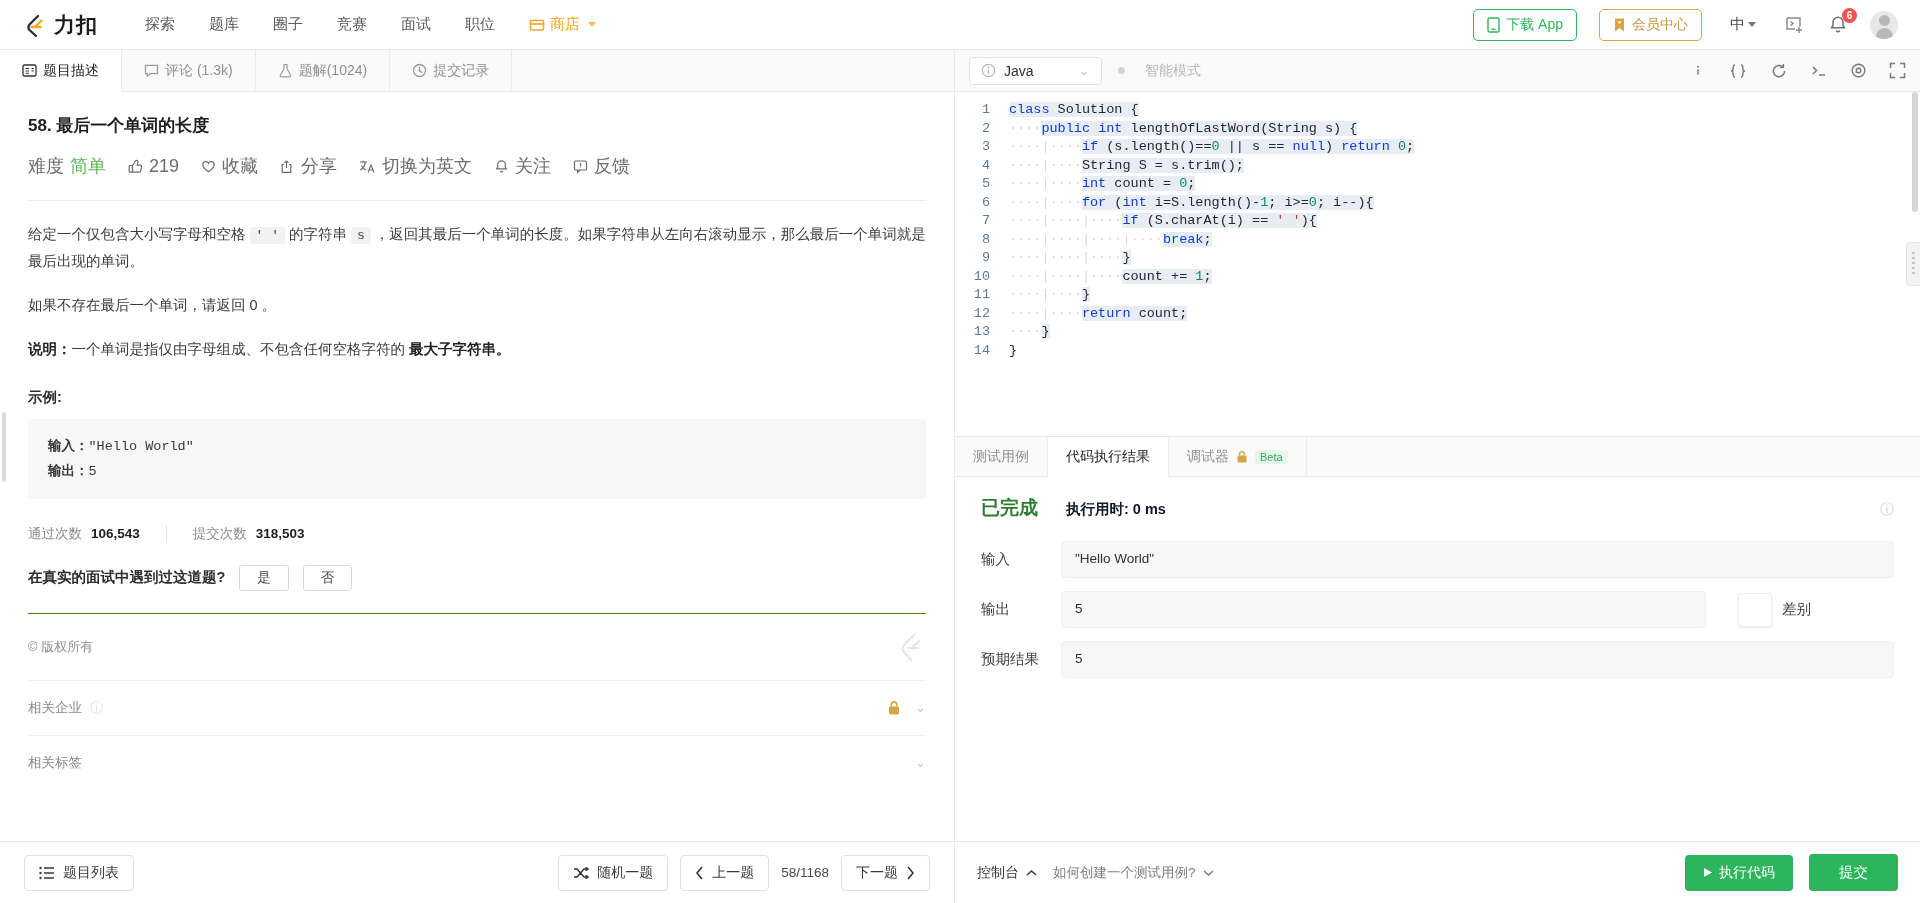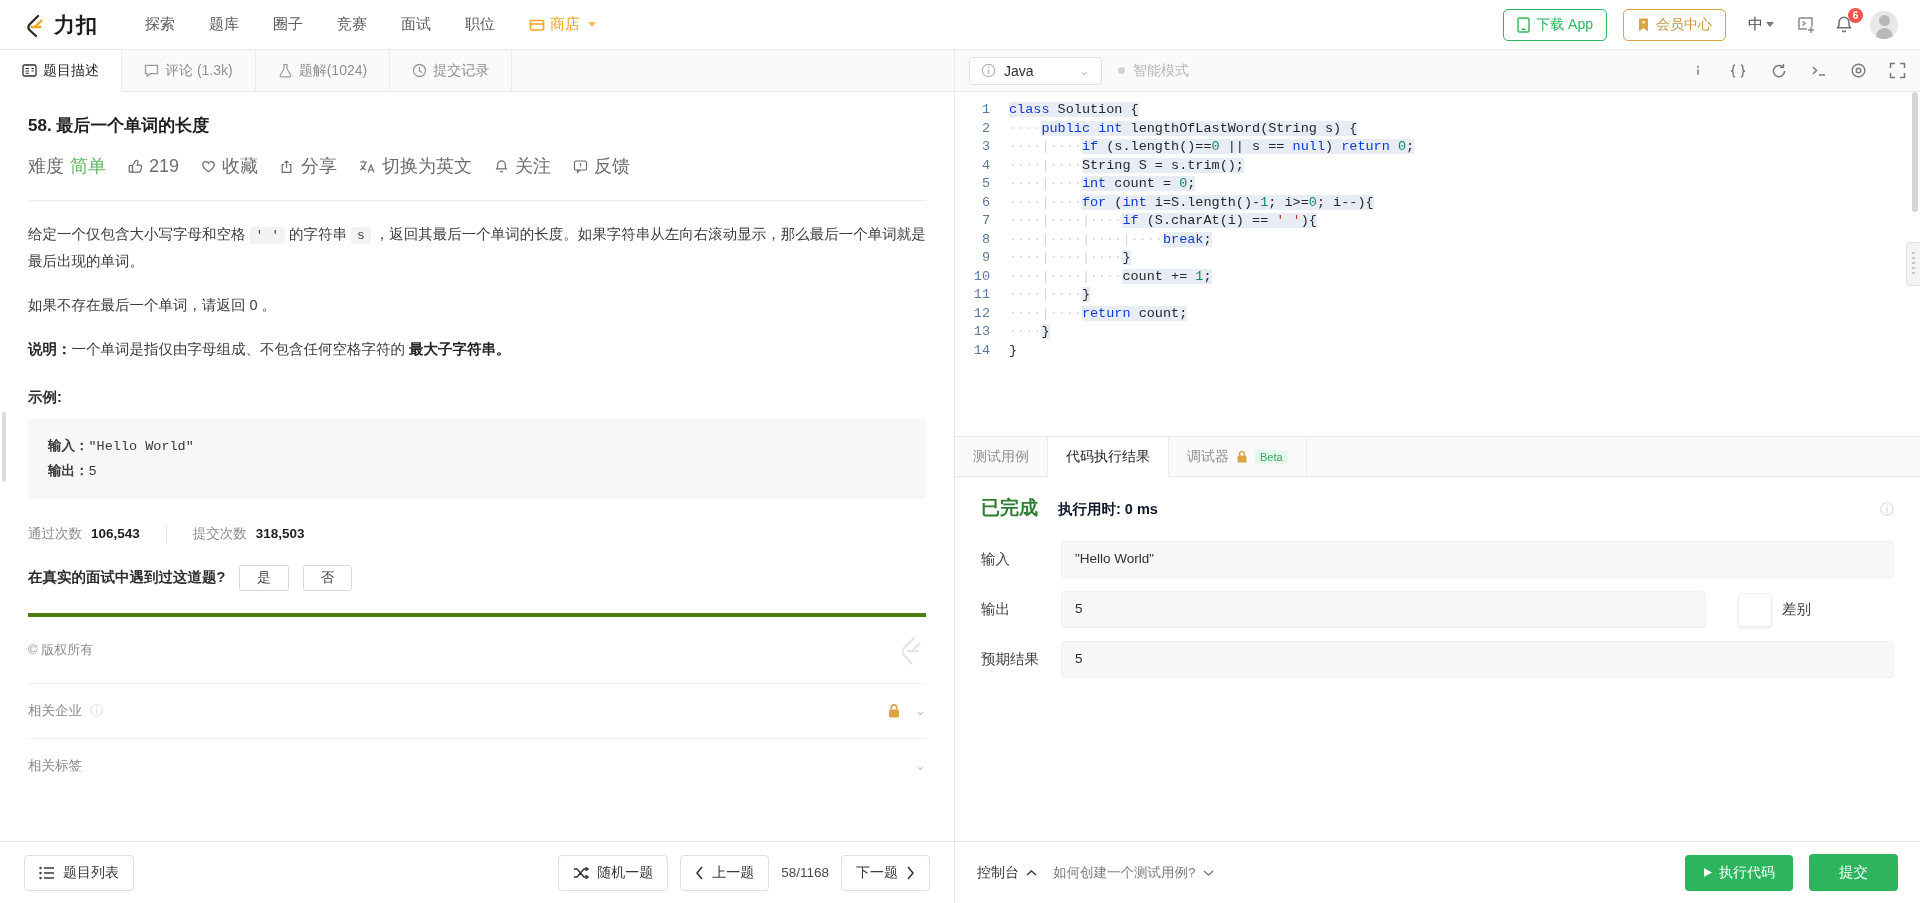--- a/index.html
+++ b/index.html
@@ -23,21 +23,21 @@
   .nav-item {
     font-size: 15px; color: #5b5b5b; padding: 0 17px; cursor: pointer;
     display: flex; align-items: center; gap: 5px; white-space: nowrap;
   }
   .nav-item.shop { color: #f5a623; }
   .caret-down {
     width: 0; height: 0; border-left: 4px solid transparent;
     border-right: 4px solid transparent; border-top: 5px solid currentColor;
     display: inline-block; margin-left: 3px; opacity: .75;
   }
-  .header-right { margin-left: auto; display: flex; align-items: center; gap: 16px; padding-left: 32px; }
+  .header-right { margin-left: auto; display: flex; align-items: center; gap: 22px; padding-left: 32px; }
   .btn-outline {
     border: 1px solid #2db55d; color: #2db55d; background: #fff;
     border-radius: 5px; padding: 6px 13px; font-size: 14px; cursor: pointer;
     display: flex; align-items: center; gap: 6px; white-space: nowrap;
   }
   .btn-outline.gold { border-color: #d9a441; color: #c79541; }
   .lang-sel { font-size: 15px; color: #4a4a4a; display: flex; align-items: center; cursor: pointer; padding: 0 6px;}
   .hicon { color: #8c8c8c; cursor: pointer; display: flex; align-items: center; position: relative; }
   .badge {
     position: absolute; top: -7px; right: -9px; background: #f5544c; color: #fff;
@@ -82,21 +82,21 @@
     line-height: 1.75; color: #3a3a3a; white-space: pre; min-height: 78px;
   }
   .ex-box .lbl { font-family: "Liberation Sans", sans-serif; font-weight: 700; }
   .stats { display: flex; align-items: center; gap: 0; margin: 26px 0 0; font-size: 13.5px; }
   .stat { display: flex; align-items: center; gap: 9px; padding-right: 26px; }
   .stat + .stat { border-left: 1px solid #e3e3e3; padding-left: 26px; }
   .stat .k { color: #8c8c8c; }
   .stat .v { color: #1f1f1f; font-weight: 700; }
   .ask { display: flex; align-items: center; gap: 14px; margin: 22px 0 0; font-size: 14.5px; font-weight:700; color:#2e2e2e;}
   .yn { border: 1px solid #d9d9d9; background:#fff; border-radius: 3px; padding: 3px 17px; font-size: 13.5px; color: #444; cursor: pointer; font-weight: 400;}
-  .copyright { margin-top: 22px; padding: 16px 0; font-size: 13px; color: #8f8f8f; border-top: 4px solid #4d7c0f; display:flex; align-items:center; justify-content: space-between;}
+  .copyright { margin-top: 22px; padding: 16px 0; font-size: 13px; color: #8f8f8f; border-top: 1px solid #4d7c0f; display:flex; align-items:center; justify-content: space-between;}
   .accordion { border-top: 1px solid #efefef; padding: 18px 0; display: flex; align-items: center; font-size: 13.5px; color: #8a8a8a; cursor: pointer;}
   .accordion .right { margin-left: auto; display: flex; align-items: center; gap: 14px;}
   .chev { color:#c2c2c2; font-size: 13px;}
 
   
   .bottombar-left {
     height: 62px; flex: 0 0 62px; border-top: 1px solid #e8e8e8; background: #fff;
     display: flex; align-items: center; padding: 0 24px; gap: 14px;
   }
   .bb-btn {
@@ -109,21 +109,21 @@
   
   .editor-top {
     height: 42px; flex: 0 0 42px; background: #fafafa; border-bottom: 1px solid #e8e8e8;
     display: flex; align-items: center; padding: 0 14px; gap: 16px;
   }
   .lang-box {
     display: flex; align-items: center; gap: 8px; border: 1px solid #e2e2e2; background:#fff;
     border-radius: 4px; padding: 5px 11px; font-size: 14px; color: #2f2f2f; cursor: pointer; min-width: 133px;
   }
   .lang-box .chev { margin-left: auto; }
-  .smart { display: flex; align-items: center; gap: 8px; font-size: 14px; color: #b9b9b9; cursor: pointer;}
+  .smart { display: flex; align-items: center; gap: 20px; font-size: 14px; color: #b9b9b9; cursor: pointer;}
   .dot { width: 7px; height: 7px; border-radius: 50%; background: #d2d2d2; }
   .editor-tools { margin-left: auto; display: flex; align-items: center; gap: 22px; color: #7a7a7a; }
   .etool { cursor: pointer; display: flex; align-items: center; font-size: 15px; }
 
   .code-area { flex: 1; background: #fff; display: flex; overflow: hidden; position: relative; min-height: 0;}
   .gutter {
     width: 44px; flex: 0 0 44px; text-align: right; padding: 9px 9px 0 0;
     font-family: "Liberation Mono","DejaVu Sans Mono",monospace; font-size: 13.5px;
     line-height: 18.5px; color: #5a7a9e; user-select: none; background:#fff;
   }
@@ -138,21 +138,21 @@
   .str { color: #c0392b; }
   .ind { color: #d8d8d8; }
 
   
   .console { flex: 0 0 405px; border-top: 1px solid #e8e8e8; display: flex; flex-direction: column; background:#fff; min-height:0;}
   .console-tabs { height: 40px; flex: 0 0 40px; background: #fafafa; display: flex; align-items: stretch; border-bottom: 1px solid #e8e8e8;}
   .ctab { display: flex; align-items: center; gap: 7px; padding: 0 18px; font-size: 14px; color: #8e8e8e; cursor: pointer; border-right:1px solid #ececec;}
   .ctab.active { background: #fff; color: #262626; border-bottom: 1px solid #fff; margin-bottom: -1px; }
   .beta { background: #e4f7ea; color: #3aa76d; font-size: 11px; border-radius: 3px; padding: 1px 5px; }
   .console-body { flex: 1; padding: 18px 26px; overflow: hidden; }
-  .res-head { display: flex; align-items: baseline; gap: 20px; margin-bottom: 20px; position: relative;}
+  .res-head { display: flex; align-items: baseline; gap: 28px; margin-bottom: 20px; position: relative;}
   .res-status { font-size: 19px; font-weight: 700; color: #2e7d32; }
   .res-time { font-size: 14.5px; color: #0f172a; font-weight: 700; }
   .help-dot { margin-left: auto; color: #cfcfcf; font-size: 14px; cursor: pointer;}
   .io-row { display: flex; align-items: center; gap: 18px; margin-bottom: 13px; }
   .io-label { width: 62px; flex: 0 0 62px; font-size: 14.5px; color: #3d3d3d; }
   .io-box {
     flex: 1; background: #f7f7f7; border: 1px solid #f0f0f0; border-radius: 4px;
     padding: 9px 13px; font-size: 13.5px; color: #2f2f2f; min-height: 37px;
   }
   .diff-wrap { display:flex; align-items:center; gap: 10px; margin-left: 14px;}

